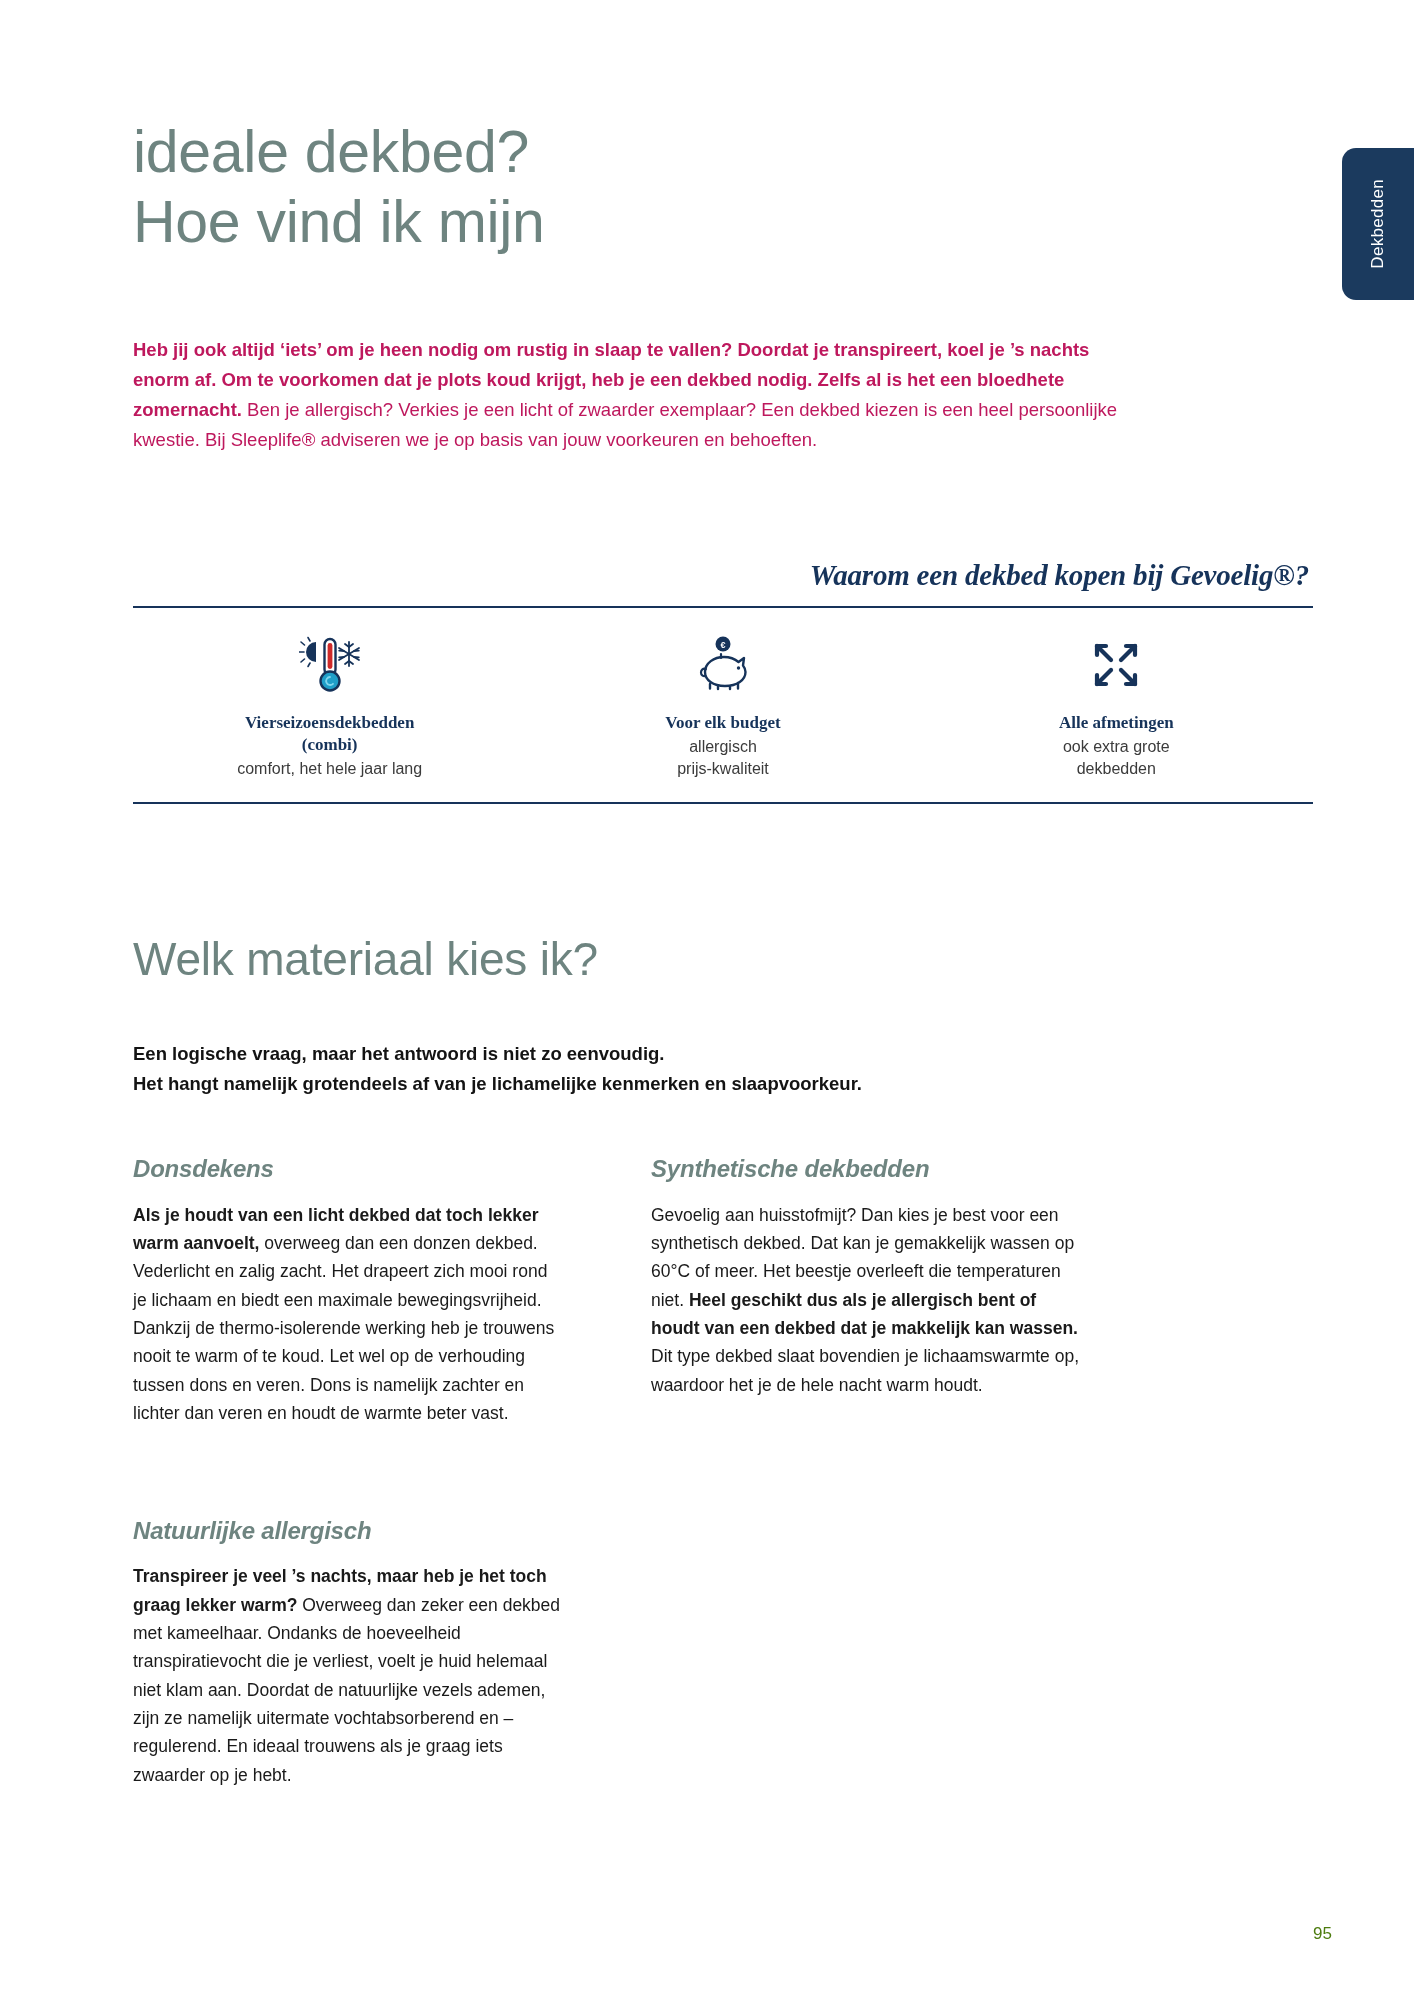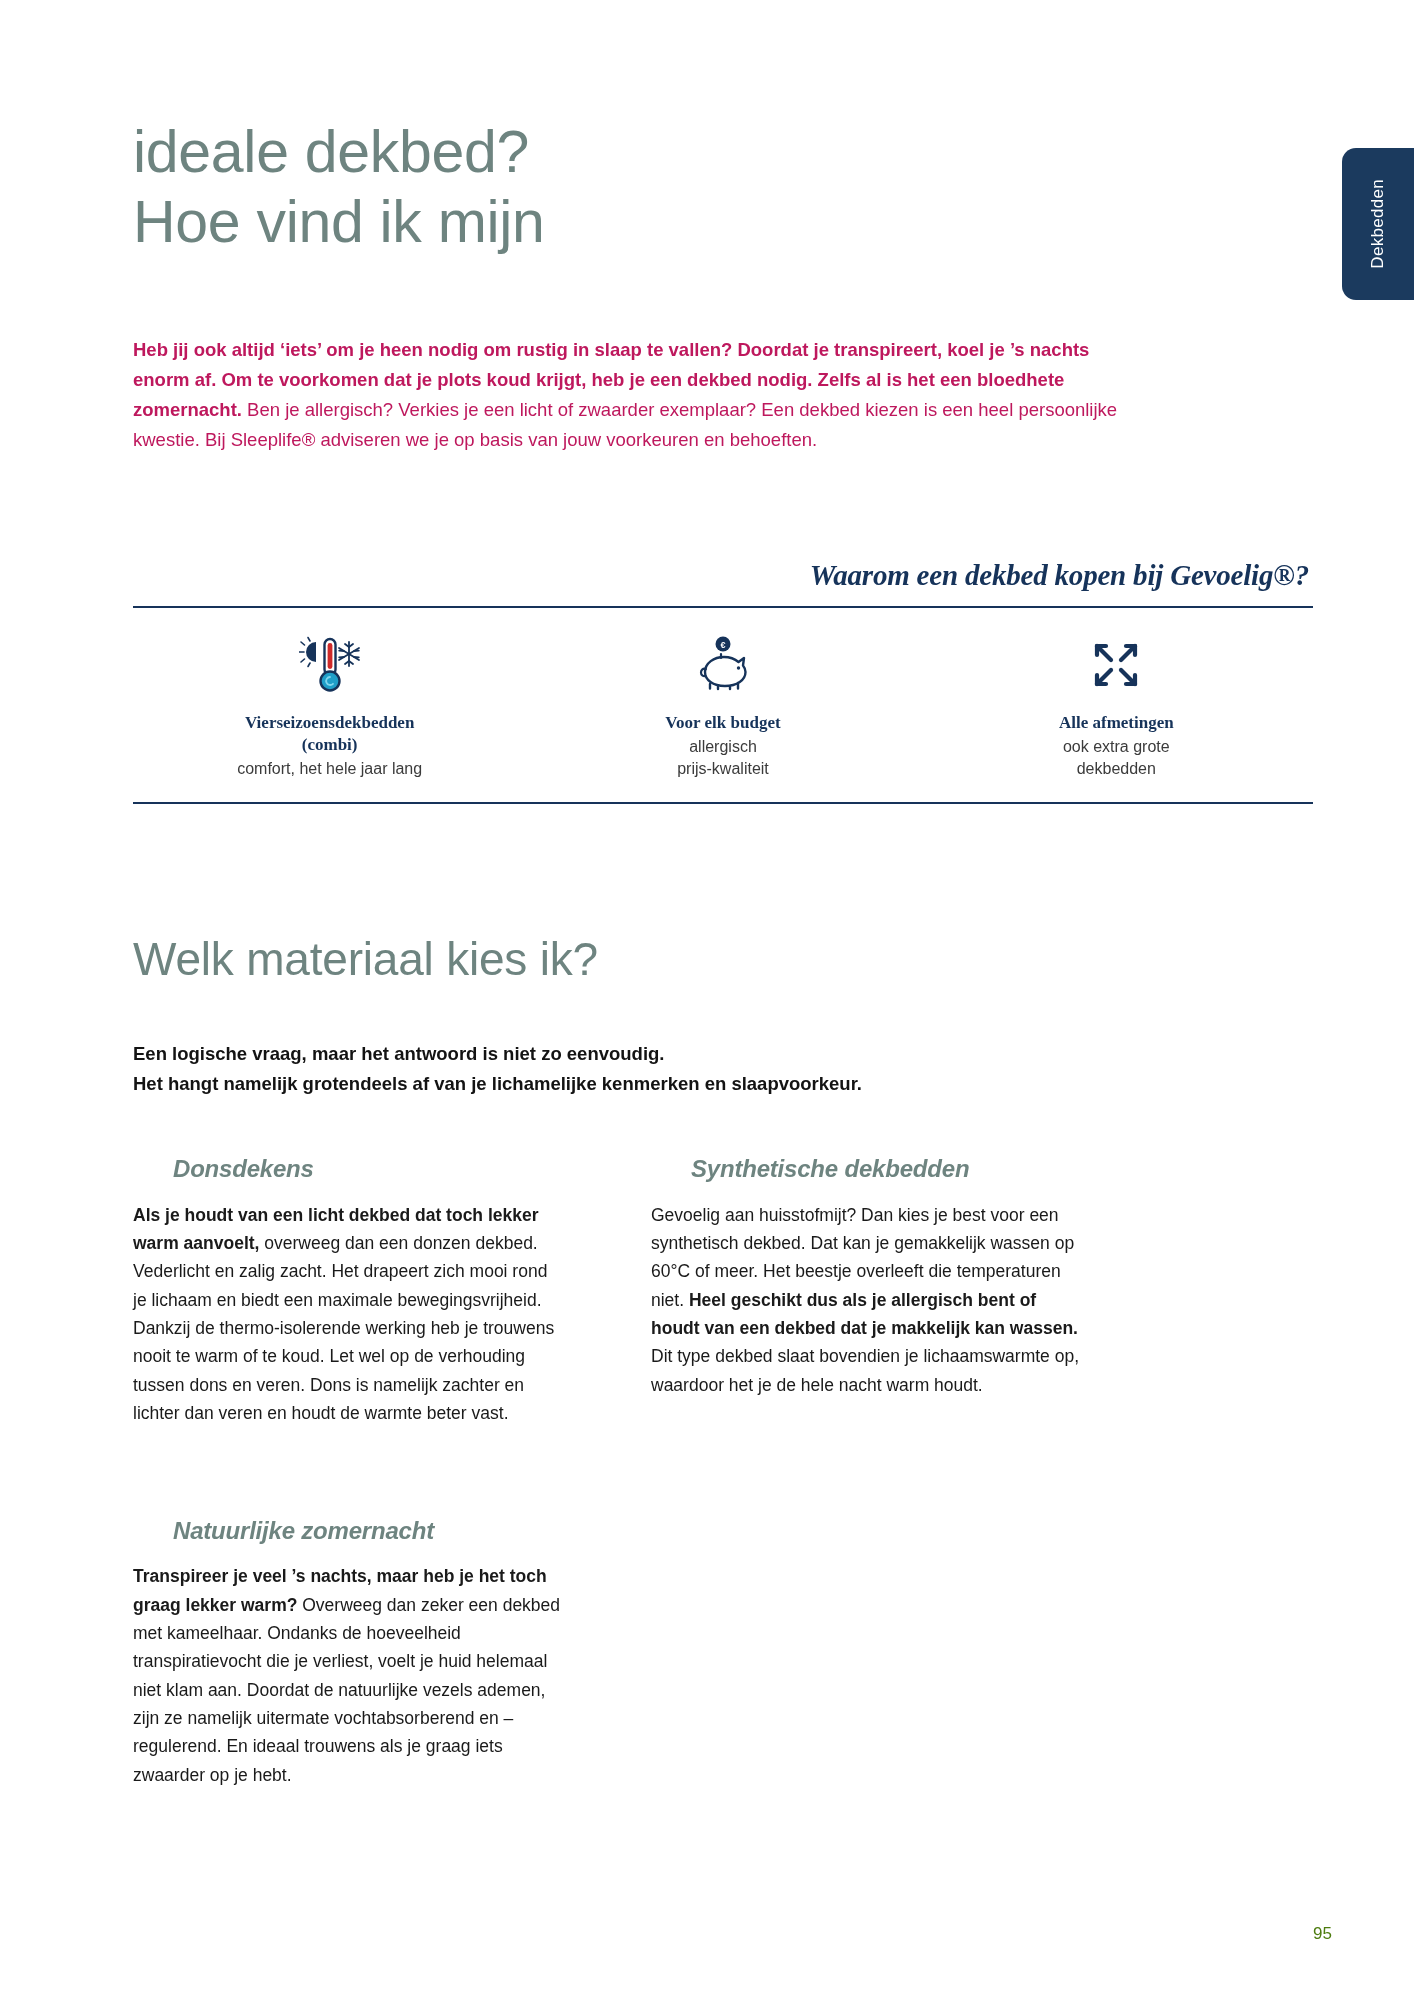--- a/index.html
+++ b/index.html
@@ -155,21 +155,20 @@
   }
   .col { width: 430px; }
 
   .sub-head {
     font-weight: 700;
     font-style: italic;
     font-size: 24px;
     color: #6e8480;
     margin-bottom: 6px;
     letter-spacing: -0.2px;
-    margin-left: 40px;
   }
   .body-text {
     font-size: 17.5px;
     line-height: 1.62;
     color: #1a1a1a;
   }
   .body-text b { font-weight: 700; }
 
   .block-gap { height: 72px; }
 
@@ -308,21 +307,21 @@
         <div class="col">
 
           <div>
             <div class="sub-head">Donsdekens</div>
             <p class="body-text"><b>Als je houdt van een licht dekbed dat toch lekker warm aanvoelt,</b><span> overweeg dan een donzen dekbed. Vederlicht en zalig zacht. Het drapeert zich mooi rond je lichaam en biedt een maximale bewegingsvrijheid. Dankzij de thermo-isolerende werking heb je trouwens nooit te warm of te koud. Let wel op de verhouding tussen dons en veren. Dons is namelijk zachter en lichter dan veren en houdt de warmte beter vast.</span></p>
           </div>
 
           <div class="block-gap"></div>
 
           <div>
-            <div class="sub-head">Natuurlijke zomernacht</div>
+            <div class="sub-head">Natuurlijke allergisch</div>
             <p class="body-text"><b>Transpireer je veel ’s nachts, maar heb je het toch graag lekker warm?</b><span> Overweeg dan zeker een dekbed met kameelhaar. Ondanks de hoeveelheid transpiratievocht die je verliest, voelt je huid helemaal niet klam aan. Doordat de natuurlijke vezels ademen, zijn ze namelijk uitermate vochtabsorberend en –regulerend. En ideaal trouwens als je graag iets zwaarder op je hebt.</span></p>
           </div>
 
         </div>
 
         <div class="col">
 
           <div>
             <div class="sub-head">Synthetische dekbedden</div>
             <p class="body-text"><span>Gevoelig aan huisstofmijt? Dan kies je best voor een synthetisch dekbed. Dat kan je gemakkelijk wassen op 60°C of meer. Het beestje overleeft die temperaturen niet. </span><b>Heel geschikt dus als je allergisch bent of houdt van een dekbed dat je makkelijk kan wassen.</b><span> Dit type dekbed slaat bovendien je lichaamswarmte op, waardoor het je de hele nacht warm houdt.</span></p>

